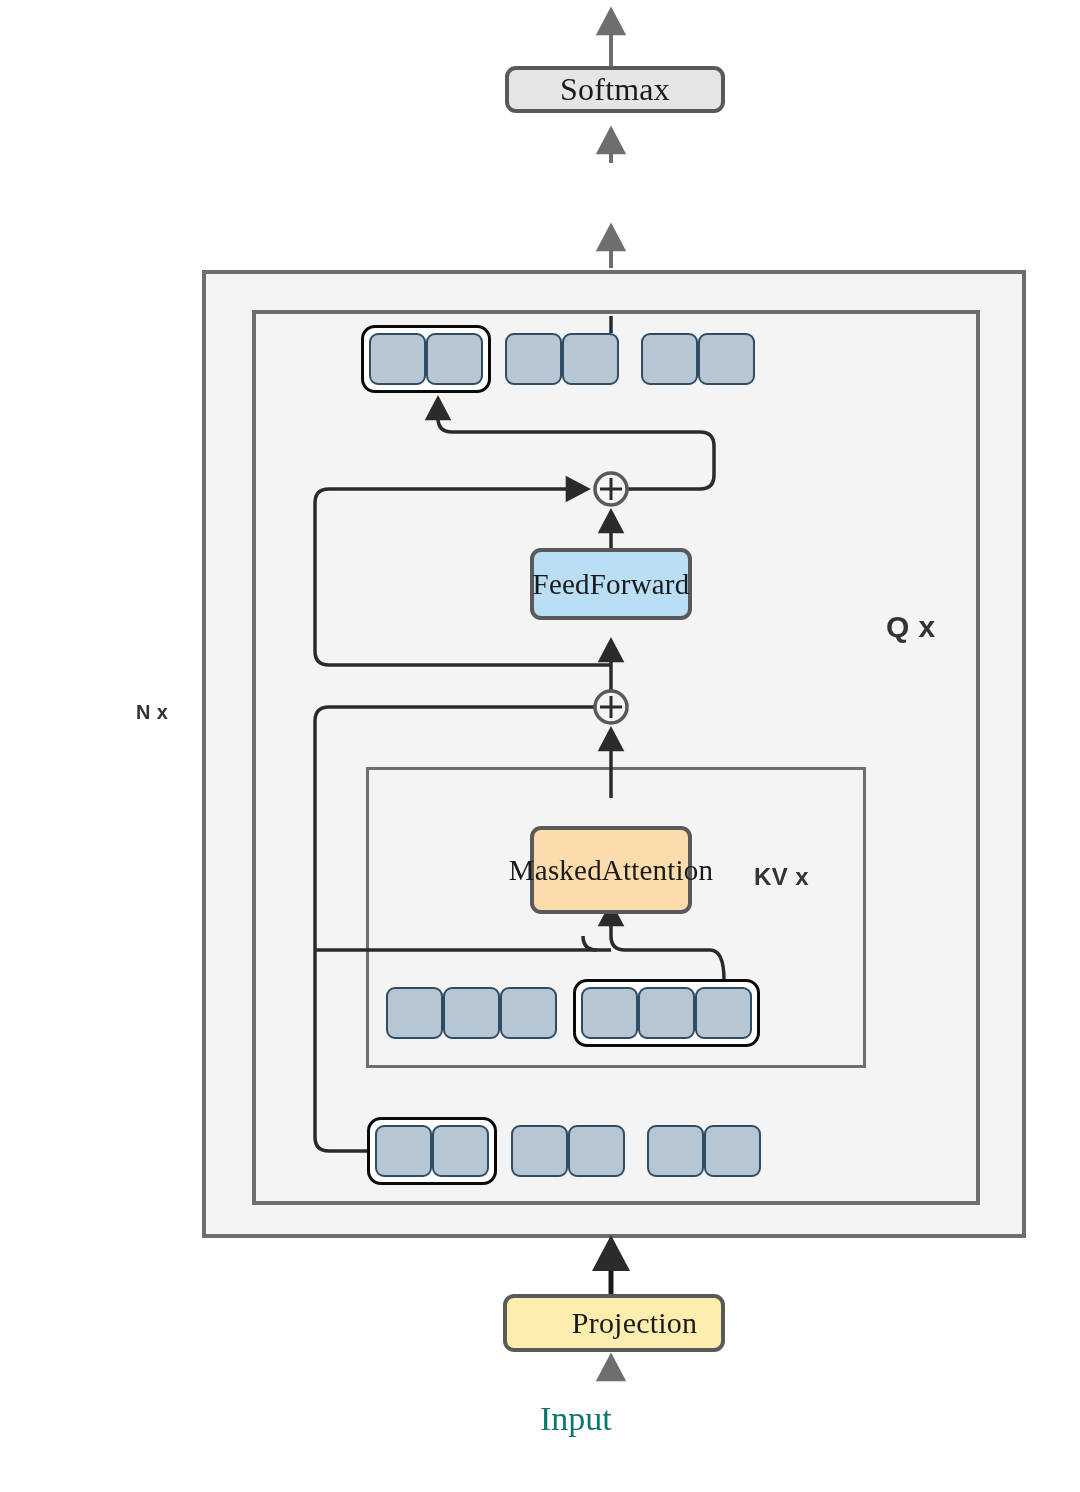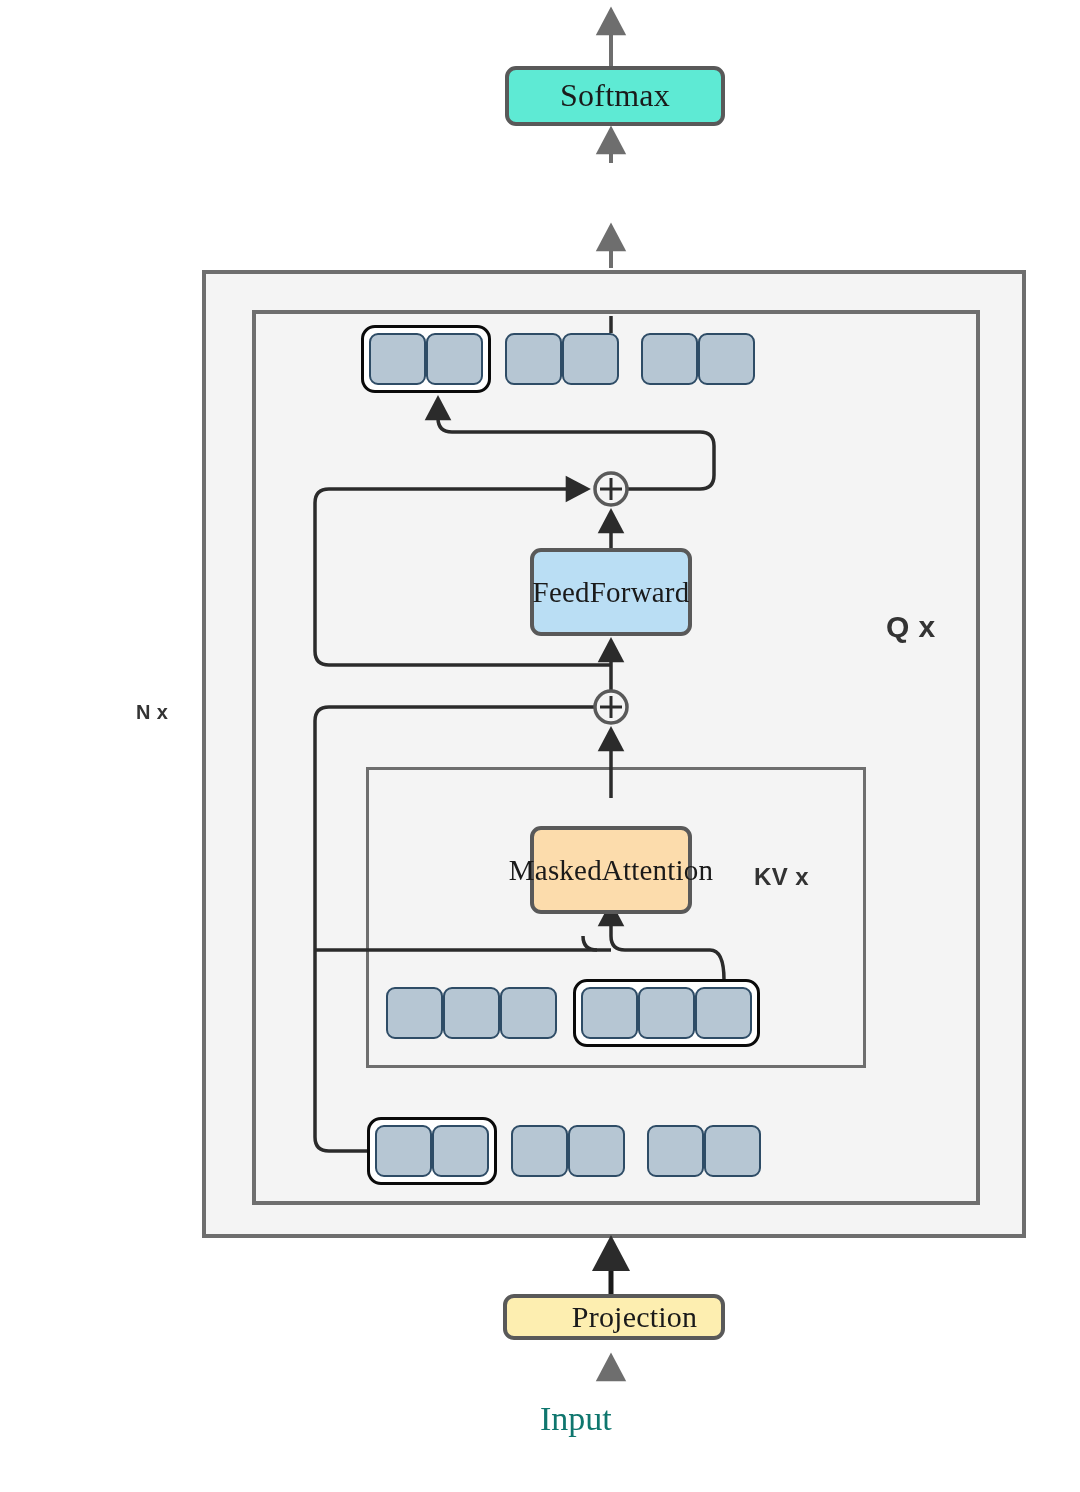--- a/index.html
+++ b/index.html
@@ -179,36 +179,36 @@
       <div class="token-cell" style="left: 695px; top: 987px; width: 57px; height: 52px; background: rgb(182, 198, 211); border-color: rgb(46, 76, 102);"></div>
       <div class="token-group-outline" style="left: 367px; top: 1117px; width: 130px; height: 68px; border-color: rgb(10, 10, 10);"></div>
       <div class="token-cell" style="left: 375px; top: 1125px; width: 57px; height: 52px; background: rgb(182, 198, 211); border-color: rgb(46, 76, 102);"></div>
       <div class="token-cell" style="left: 432px; top: 1125px; width: 57px; height: 52px; background: rgb(182, 198, 211); border-color: rgb(46, 76, 102);"></div>
       <div class="token-cell" style="left: 511px; top: 1125px; width: 57px; height: 52px; background: rgb(182, 198, 211); border-color: rgb(46, 76, 102);"></div>
       <div class="token-cell" style="left: 568px; top: 1125px; width: 57px; height: 52px; background: rgb(182, 198, 211); border-color: rgb(46, 76, 102);"></div>
       <div class="token-cell" style="left: 647px; top: 1125px; width: 57px; height: 52px; background: rgb(182, 198, 211); border-color: rgb(46, 76, 102);"></div>
       <div class="token-cell" style="left: 704px; top: 1125px; width: 57px; height: 52px; background: rgb(182, 198, 211); border-color: rgb(46, 76, 102);"></div>
     </div>
 
-  <div class="node-box" id="node-softmax" style="left: 505px; top: 66px; width: 220px; height: 60px; background: #5eead4; border-color: rgb(89, 89, 89); font-size: 32px;">Softmax</div>
-
-
-  <div class="node-box" id="node-feed-forward" style="left: 530px; top: 548px; width: 162px; height: 88px; background: rgb(186, 222, 244); border-color: rgb(89, 89, 89); font-size: 29px;">
+  <div class="node-box" id="node-softmax" style="left: 505px; top: 66px; width: 220px; height: 47px; background: #e5e5e5; border-color: rgb(89, 89, 89); font-size: 32px;">Softmax</div>
+
+
+  <div class="node-box" id="node-feed-forward" style="left: 530px; top: 548px; width: 162px; height: 72px; background: rgb(186, 222, 244); border-color: rgb(89, 89, 89); font-size: 29px;">
     <span>Feed</span>
       <br>
     <span>Forward</span>
   </div>
 
   <div class="node-box" id="node-masked-attention" style="left: 530px; top: 826px; width: 162px; height: 88px; background: rgb(252, 220, 172); border-color: rgb(89, 89, 89); font-size: 29px;">
     <span>Masked</span>
       <br>
     <span>Attention</span>
   </div>
 
-  <div class="node-box" id="node-projection" style="left: 503px; top: 1294px; width: 222px; height: 46px; background: rgb(253, 238, 176); border-color: rgb(89, 89, 89); font-size: 30px; padding-left: 41px;">Projection</div>
+  <div class="node-box" id="node-projection" style="left: 503px; top: 1294px; width: 222px; height: 58px; background: rgb(253, 238, 176); border-color: rgb(89, 89, 89); font-size: 30px; padding-left: 41px;">Projection</div>
 
   <div class="plain-label" id="label-input" style="left: 540px; top: 1400px; font-size: 34px;">Input</div>
 
   <div class="repeat-label" id="label-n-times" style="left: 136px; top: 701px; font-size: 20px;">N x</div>
 
   <div class="repeat-label" id="label-q-times" style="left: 886px; top: 610px; font-size: 30px; text-align: right;">Q x</div>
 
   <div class="repeat-label" id="label-kv-times" style="left: 754px; top: 863px; font-size: 24px;">KV x</div>
 
 </div>

